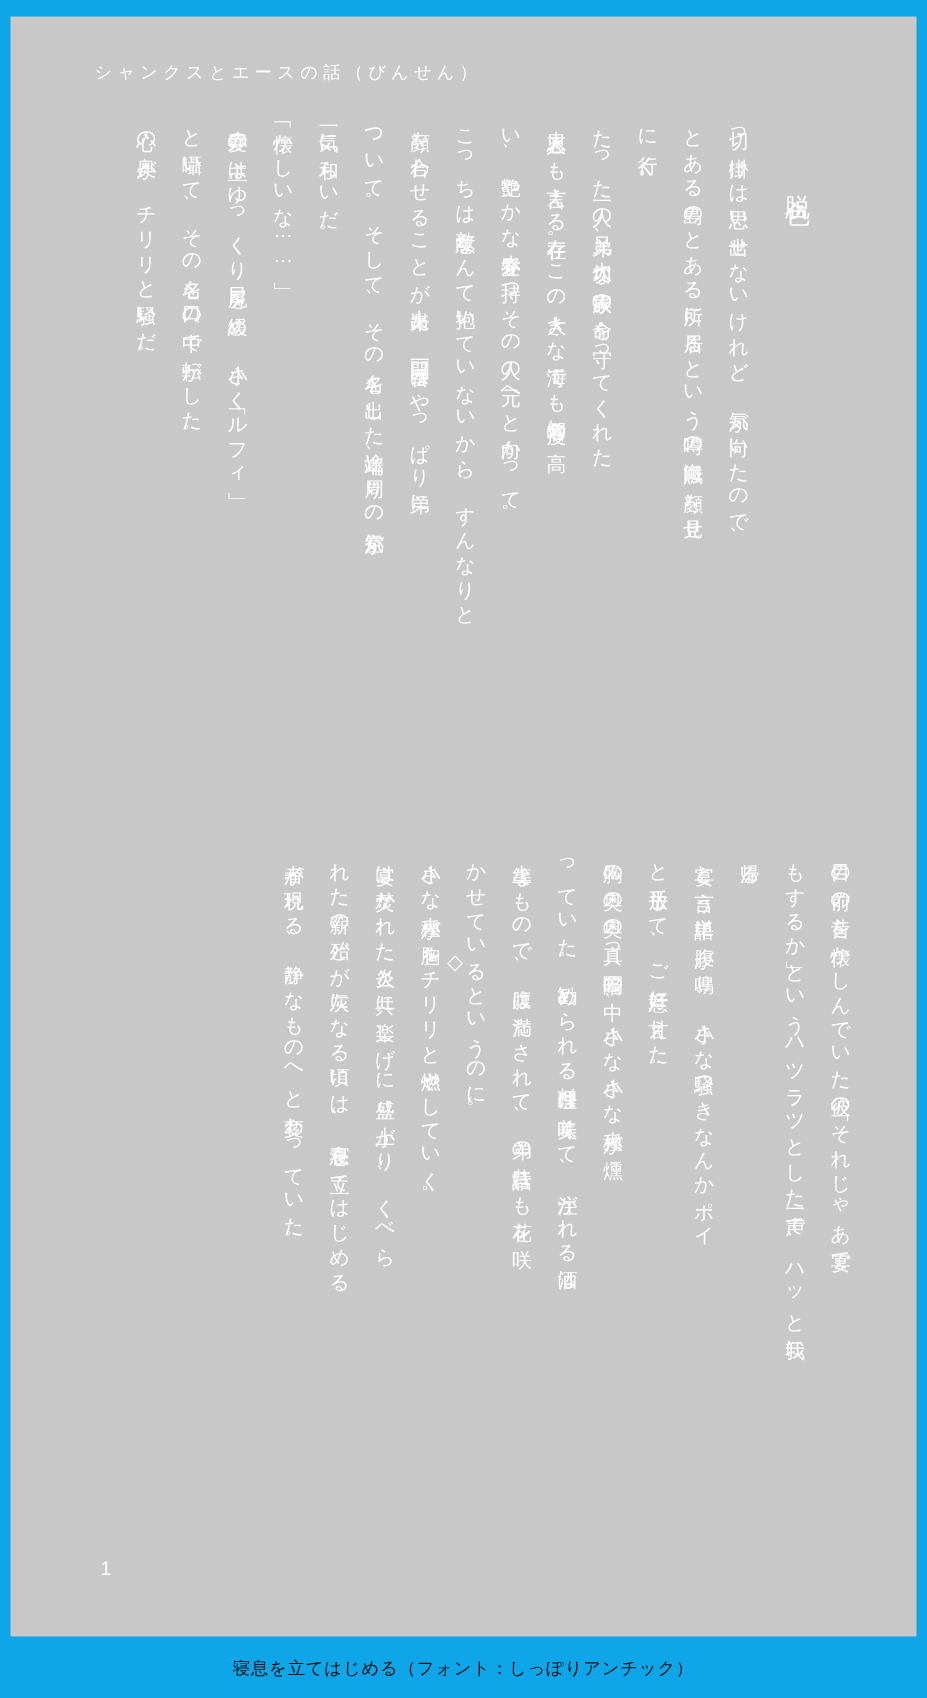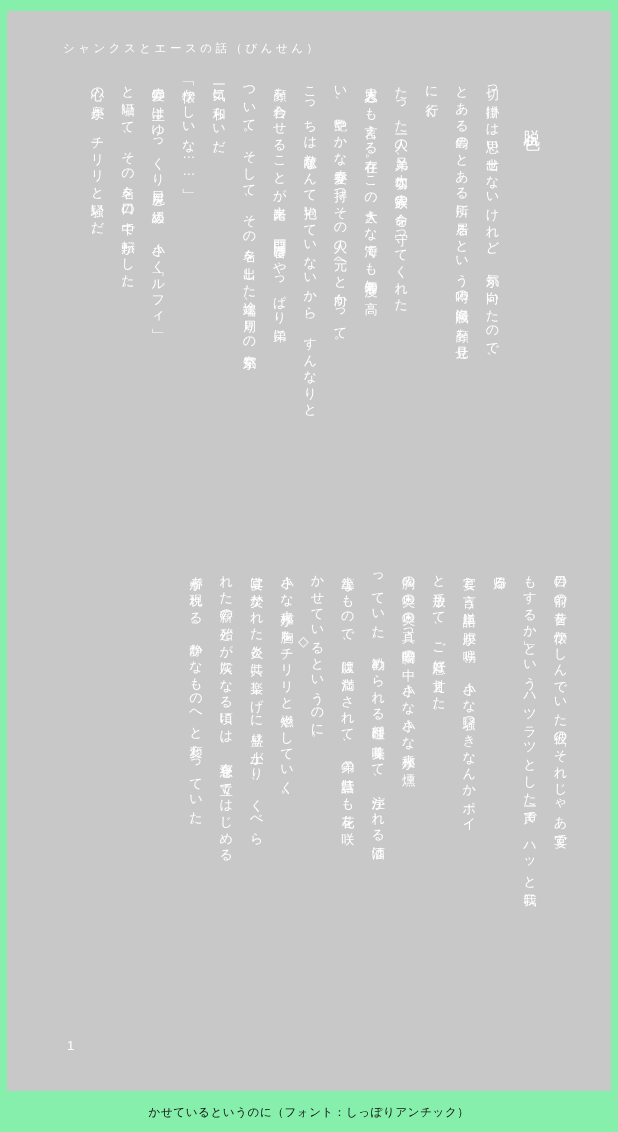--- a/index.html
+++ b/index.html
@@ -10,21 +10,21 @@
   body {
     width: 618px;
     height: 1132px;
     font-family: "Liberation Sans", sans-serif;
     overflow: hidden;
   }
   .page {
     position: relative;
     width: 618px;
     height: 1132px;
-    background: #86efac;
+    background: #0ea5e9;
     box-sizing: border-box;
   }
   .sheet {
     position: absolute;
     left: 7px;
     top: 11px;
     width: 604px;
     height: 1080px;
     background: #c8c8c8;
     box-sizing: border-box;
@@ -158,14 +158,14 @@
         <div class="vtext">かせているというのに。</div>
         <div class="vtext">小さな火種が胸をチリリと燃やしていく。</div>
         <div class="vtext">宴は焚かれた炎と共に楽しげに盛り上がり、くべら</div>
         <div class="vtext">れた薪の殆どが灰になる頃には、寝息を立てはじめる</div>
         <div class="vtext">者が現れる、静かなものへと変わっていた。</div>
       </div>
 
     <div class="page-number">1</div>
   </div>
 
-  <div class="footer">かせているというのに（フォント：しっぽりアンチック）</div>
+  <div class="footer">寝息を立てはじめる（フォント：しっぽりアンチック）</div>
 </div>
 
 </body></html>

